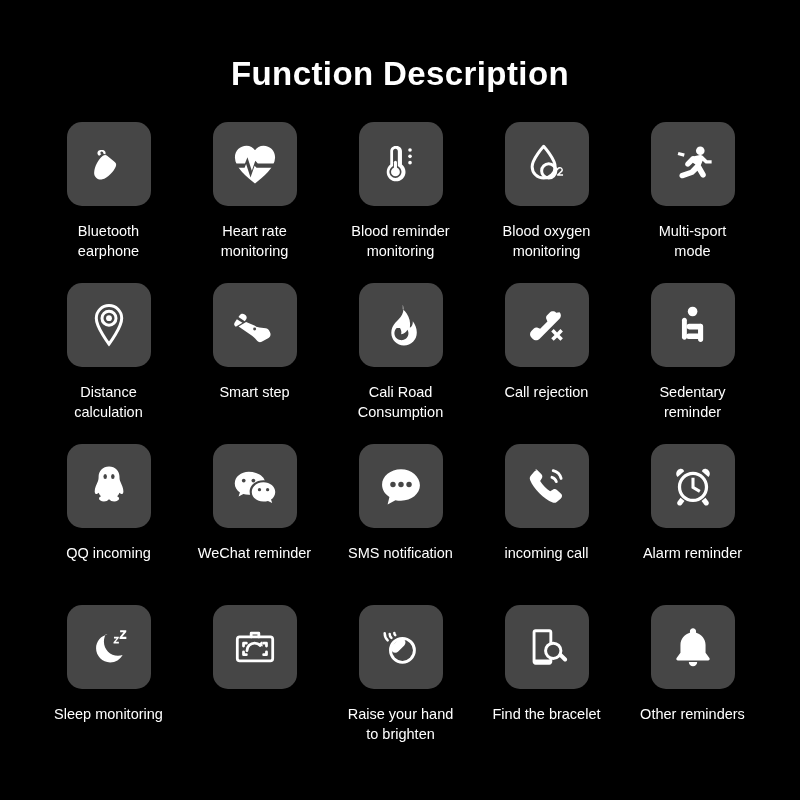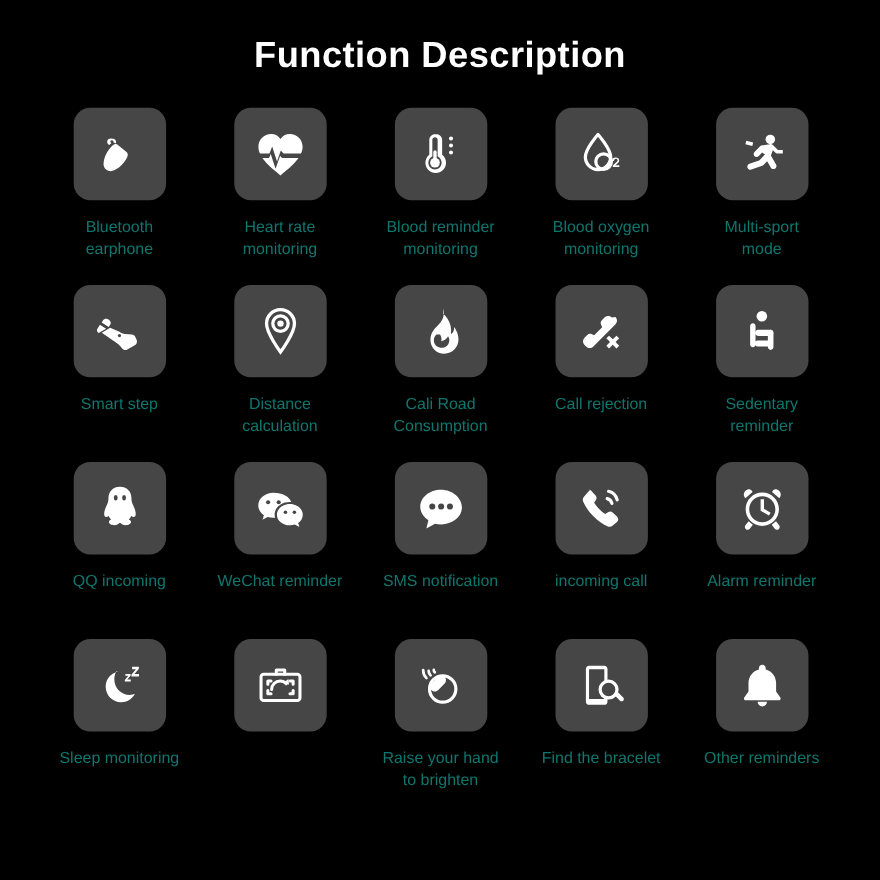--- a/index.html
+++ b/index.html
@@ -16,21 +16,21 @@
     color: #ffffff;
     -webkit-font-smoothing: antialiased;
   }
 
   #page-title {
     text-align: center;
     font-size: 33px;
     font-weight: bold;
     letter-spacing: 0.4px;
     color: #ffffff;
-    padding-top: 32px;
+    padding-top: 56px;
     line-height: 1.1;
   }
 
   #feature-grid {
     margin-top: 30px;
     display: grid;
     grid-template-columns: repeat(5, 146px);
     grid-auto-rows: 161px;
     justify-content: center;
     padding-left: 1px;
@@ -53,21 +53,21 @@
     flex: 0 0 auto;
   }
 
   .feature-tile svg { display: block; }
 
   .feature-label {
     margin-top: 15px;
     font-size: 14.5px;
     line-height: 20px;
     text-align: center;
-    color: #0f766e;
+    color: #ffffff;
     width: 146px;
     white-space: pre-line;
   }
 </style>
 </head>
 <body>
 
 <h1 id="page-title">Function Description</h1>
 
 <div id="feature-grid">
@@ -129,42 +129,42 @@
         <path d="M25.0 15.8c-1.1-0.3-2.3 0.0-3.1 0.85l-5.3 5.4c-1.1 1.15-1.1 2.95 0.05 4.05 1.15 1.05 2.95 1.0 4.0-0.15l3.2-3.3 2.7 1.9-5.5 5.6-9.3 3.2c-1.5 0.5-2.3 2.15-1.8 3.65 0.5 1.5 2.15 2.3 3.65 1.8l10.3-3.55c0.45-0.15 0.85-0.4 1.2-0.75l3.5-3.55 3.4 5.9c0.8 1.4 2.6 1.85 4.0 1.05 1.4-0.8 1.85-2.6 1.05-4.0l-4.9-8.5 1.9-4.9 2.4 2.35c0.45 0.45 1.05 0.7 1.7 0.7h5.3v-3.4h-4.6l-4.8-4.7c-0.75-0.75-1.85-1.05-2.9-0.8z"></path>
         <path d="M14.5 16.4l-6.5-1.7 0.85-3.3 6.5 1.7z"></path>
       </g>
     </svg>
       </div>
       <div class="feature-label">Multi-sport
 mode</div>
     </div>
     <div class="feature-cell">
       <div class="feature-tile">
+        <svg width="44" height="48" viewBox="0 0 44 48">
+      <path fill="none" stroke="#ffffff" stroke-width="3.0" d="M22 4.5c-7.0 0-12.7 5.7-12.7 12.7 0 9.0 12.7 25.8 12.7 25.8s12.7-16.8 12.7-25.8C34.7 10.2 29.0 4.5 22 4.5z"></path>
+      <circle cx="22" cy="17.2" r="7.0" fill="none" stroke="#ffffff" stroke-width="3.0"></circle>
+      <circle cx="22" cy="17.2" r="2.9" fill="#ffffff"></circle>
+    </svg>
+      </div>
+      <div class="feature-label">Distance
+calculation</div>
+    </div>
+    <div class="feature-cell">
+      <div class="feature-tile">
         <svg width="48" height="42" viewBox="0 0 50 44">
       <g fill="#ffffff">
         <path d="M14.2 11.0c-1.9-1.3-4.2-0.85-5.4 1.0l-1.1 1.7 6.6 4.4 1.6-2.4c0.9-1.35 0.45-3.35-1.7-4.7z"></path>
         <path d="M6.0 16.0l-2.4 3.7c-0.8 1.25-0.5 2.85 0.7 3.7l0.55 0.38 7.0-4.1z"></path>
         <path d="M15.7 18.9l-7.9 4.7 14.1 9.7c1.3 0.9 2.5 1.95 3.5 3.15l1.8 2.15c1.2 1.45 3.2 1.85 4.8 0.95l7.2-4.05c1.85-1.05 2.6-3.35 1.7-5.3l-1.1-2.4c-0.65-1.4-2.0-2.35-3.55-2.5l-6.6-0.65c-1.45-0.15-2.85-0.7-4.0-1.6z"></path>
         <circle cx="24.6" cy="26.2" r="1.55" fill="#464646"></circle>
         <circle cx="26.9" cy="22.3" r="1.55" fill="#464646"></circle>
       </g>
     </svg>
       </div>
       <div class="feature-label">Smart step</div>
-    </div>
-    <div class="feature-cell">
-      <div class="feature-tile">
-        <svg width="44" height="48" viewBox="0 0 44 48">
-      <path fill="none" stroke="#ffffff" stroke-width="3.0" d="M22 4.5c-7.0 0-12.7 5.7-12.7 12.7 0 9.0 12.7 25.8 12.7 25.8s12.7-16.8 12.7-25.8C34.7 10.2 29.0 4.5 22 4.5z"></path>
-      <circle cx="22" cy="17.2" r="7.0" fill="none" stroke="#ffffff" stroke-width="3.0"></circle>
-      <circle cx="22" cy="17.2" r="2.9" fill="#ffffff"></circle>
-    </svg>
-      </div>
-      <div class="feature-label">Distance
-calculation</div>
     </div>
     <div class="feature-cell">
       <div class="feature-tile">
         <svg width="44" height="48" viewBox="0 0 44 48">
       <path fill="#ffffff" d="M23.8 3.5c1.4 5.6 0.2 9.3-2.2 12.4-1.6 2.1-3.6 3.8-5.3 5.8-2.4 2.8-4.0 6.0-4.0 10.1 0 7.3 5.5 12.7 12.6 12.7 7.3 0 12.9-5.6 12.9-13.0 0-4.4-1.6-7.8-4.0-11.2 0.2 3.2-0.9 5.5-2.9 6.5 0.8-5.4-0.5-10.1-3.2-14.2-1.0-1.5-2.3-2.9-3.9-4.3z"></path>
       <path fill="#464646" d="M21.0 27.0c1.4 2.2 1.7 4.3 1.1 6.3 3.0-0.6 5.0-2.2 6.3-4.6 1.0 1.7 1.3 3.4 0.9 5.1-0.9 3.6-4.2 5.8-7.9 5.3-3.6-0.5-6.1-3.4-6.0-7.0 0.05-2.0 0.9-3.7 2.3-5.1 1.0 0.05 2.1 0.05 3.3 0z"></path>
     </svg>
       </div>
       <div class="feature-label">Cali Road
 Consumption</div>

